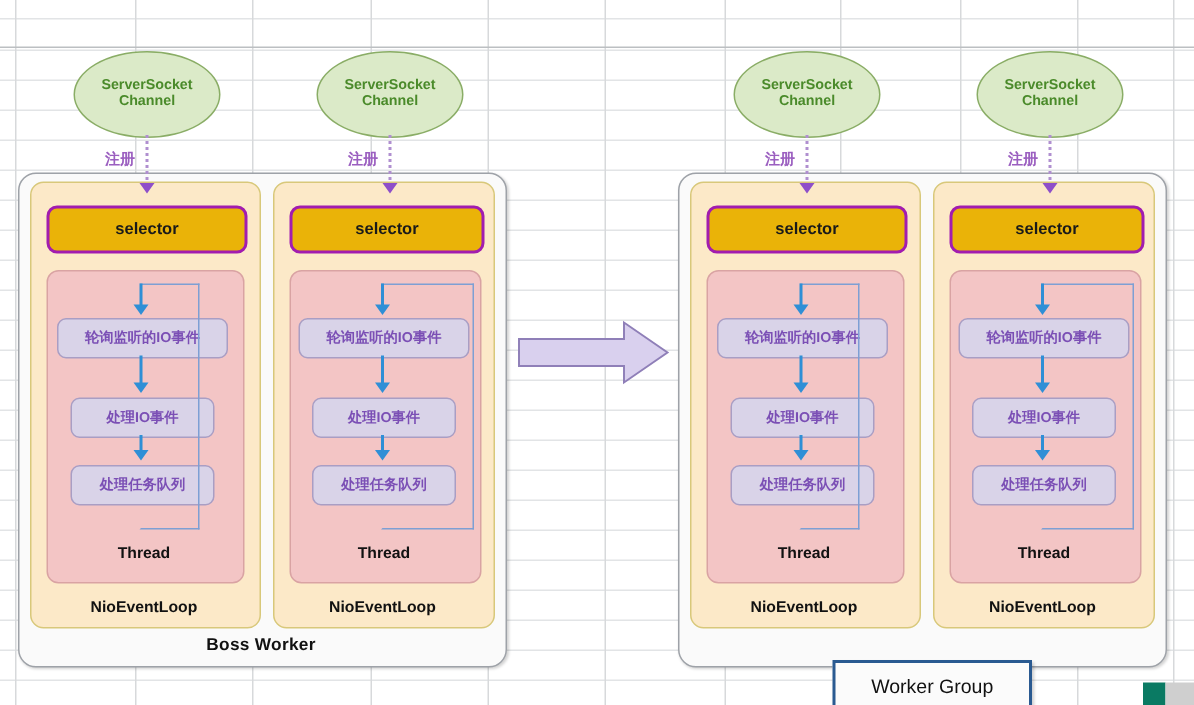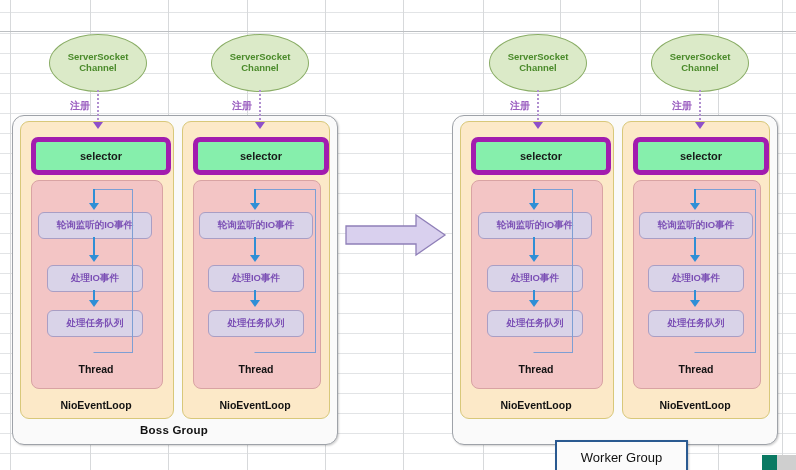--- a/index.html
+++ b/index.html
@@ -20,22 +20,22 @@
   .loop-box{position:absolute;border:1px solid #d8c87a;border-radius:9px;
             background:#fce9c8;}
   .loop-label{position:absolute;left:0;width:100%;text-align:center;
               font-size:10.5px;font-weight:bold;color:#111;}
 
   .thread-box{position:absolute;border:1px solid #d9a3a3;border-radius:8px;
               background:#f3c5c5;}
   .thread-label{position:absolute;left:0;width:100%;text-align:center;
                 font-size:10.5px;font-weight:bold;color:#111;}
 
-  .selector-box{position:absolute;border:5px solid #a21caf;border-radius:7px;
-                background:#86efac;display:flex;align-items:center;
+  .selector-box{position:absolute;border:2px solid #a21caf;border-radius:7px;
+                background:#eab308;display:flex;align-items:center;
                 justify-content:center;font-size:11px;font-weight:bold;color:#1a1a1a;}
 
   .step-box{position:absolute;border:1px solid #a99ec4;border-radius:6px;
             background:#d9d3e8;display:flex;align-items:center;justify-content:center;
             font-size:9.5px;font-weight:bold;color:#7b4fb5;white-space:nowrap;}
 
   .ellipse{position:absolute;border:1px solid #8aad66;border-radius:50%;
            background:#dbeac8;display:flex;flex-direction:column;
            align-items:center;justify-content:center;line-height:1.15;
            font-size:9.5px;font-weight:bold;color:#4a8a2a;text-align:center;}
@@ -123,21 +123,21 @@
 
     <g stroke="#b08fd0" stroke-width="1.6" stroke-dasharray="4,3" fill="none">
       <line x1="108" y1="168" x2="56" y2="216" marker-end="url(#phead)"></line>
       <line x1="270" y1="168" x2="218" y2="216" marker-end="url(#phead)"></line>
       <line x1="548" y1="168" x2="496" y2="216" marker-end="url(#phead)"></line>
       <line x1="710" y1="168" x2="658" y2="216" marker-end="url(#phead)"></line>
     </g>
   </svg>
 
   <div class="group-box" style="left:12px;top:115px;bottom:auto;width:324px;height:328px;"></div>
-  <div class="group-label" style="top:424px;left:12px;width:324px;">Boss Group</div>
+  <div class="group-label" style="top:424px;left:12px;width:324px;">Boss Worker</div>
 
   <div class="loop-box" style="left:20px;top:121px;width:152px;height:296px;"></div>
   <div class="loop-label" style="top:399px;left:20px;width:152px;">NioEventLoop</div>
   <div class="selector-box" style="left:31px;top:137px;width:130px;height:28px;">selector</div>
   <div class="thread-box" style="left:31px;top:180px;width:130px;height:207px;"></div>
   <div class="thread-label" style="top:363px;left:31px;width:130px;">Thread</div>
   <div class="step-box" style="left:38px;top:212px;width:112px;height:25px;">轮询监听的IO事件</div>
   <div class="step-box" style="left:47px;top:265px;width:94px;height:25px;">处理IO事件</div>
   <div class="step-box" style="left:47px;top:310px;width:94px;height:25px;">处理任务队列</div>
   <div class="blue-v" style="left:93px;top:237px;height:20px;"></div>

